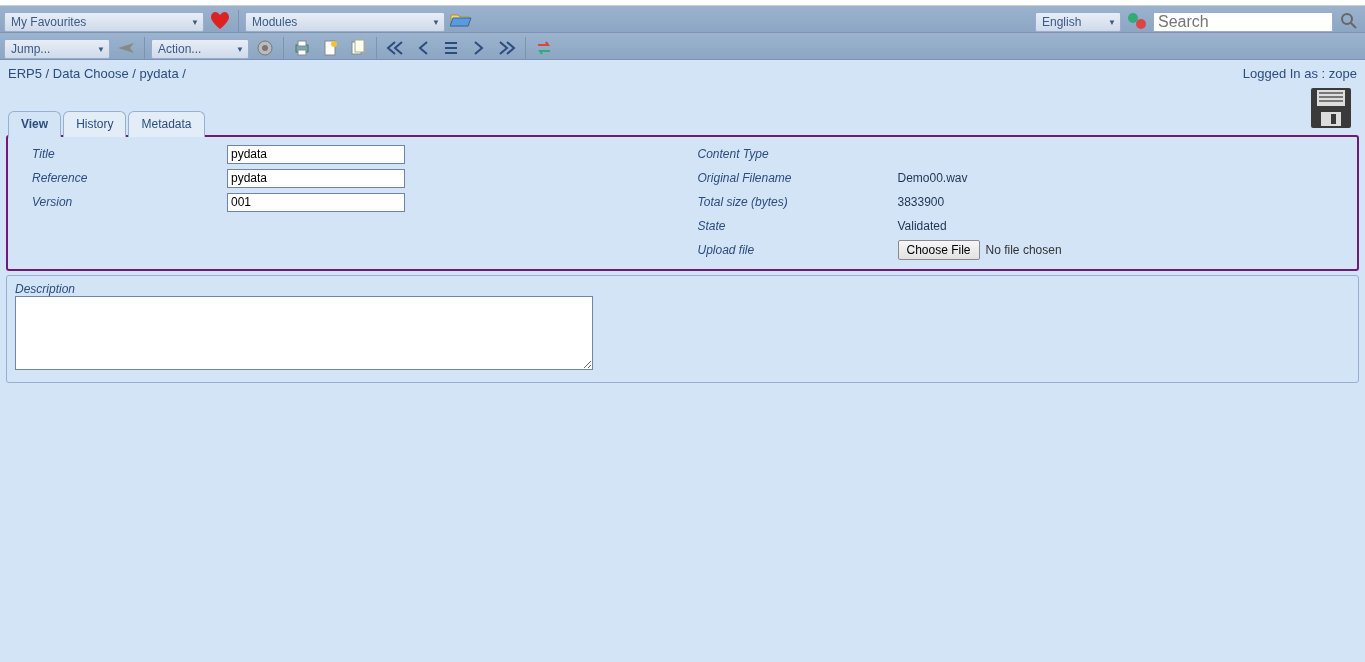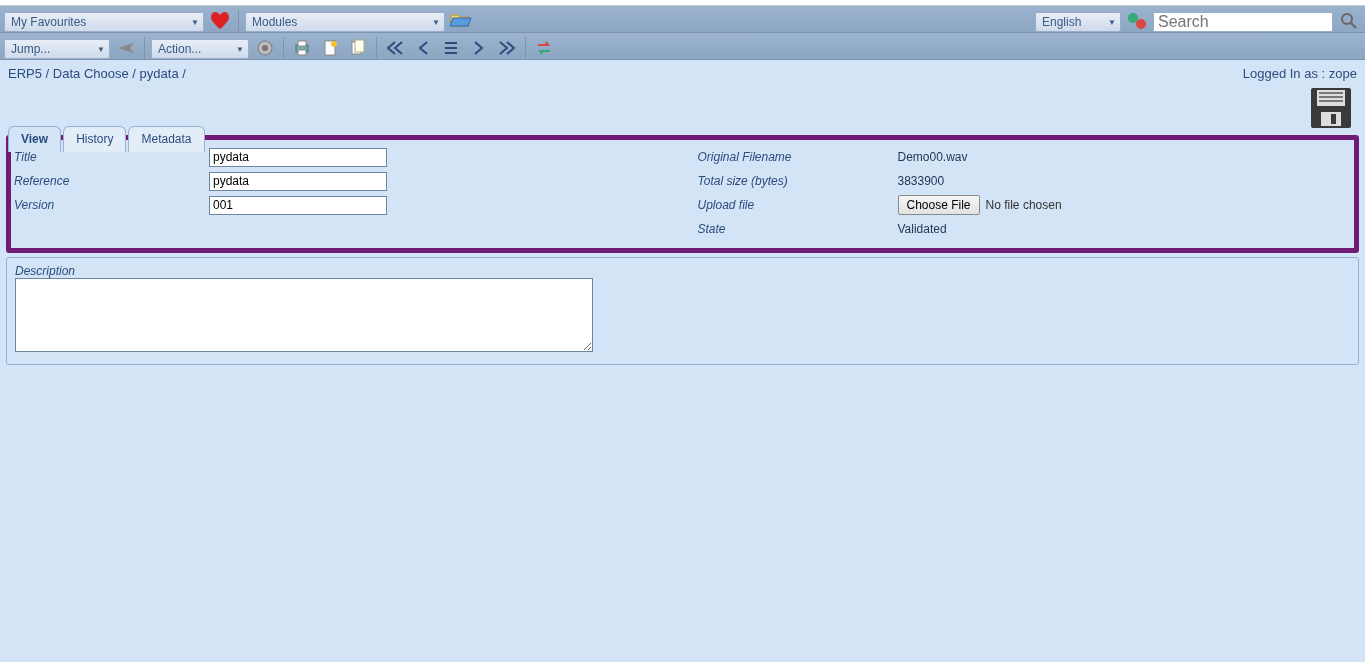--- a/index.html
+++ b/index.html
@@ -107,36 +107,36 @@
   border: 1px solid #97b0cf;
   border-bottom: none;
   border-top-left-radius: 6px;
   border-top-right-radius: 6px;
   padding: 5px 12px;
   margin-right: 2px;
   background: #e3edf8;
   color: #2b4c7e;
   cursor:pointer;
   position:relative;
-  top:17px;
+  top:2px;
 }
 .tab.active {
   background: #d4e4f7;
   font-weight: bold;
   border-bottom:1px solid #d4e4f7;
   z-index:2;
 }
 
 
 .form-box {
-  border: 5px solid #701a75;
+  border: 2px solid #701a75;
   border-radius: 3px;
   margin: 0 6px;
   background: #d4e4f7;
-  padding: 6px 3px;
+  padding: 6px 24px;
 }
 .form-columns {
   display:flex;
   gap: 30px;
 }
 .form-col { flex:1; }
 .form-row {
   display:flex;
   align-items:center;
   min-height: 22px;
@@ -373,36 +373,40 @@
         <div class="form-label">Reference</div>
         <input class="text-input" value="pydata" style="">
       </div>
       <div class="form-row">
         <div class="form-label">Version</div>
         <input class="text-input" value="001" style="">
       </div>
     </div>
     <div class="form-col">
       <div class="form-row">
+        <div class="form-label-r">Content Type</div>
+        <div class="static-val"></div>
+      </div>
+      <div class="form-row">
         <div class="form-label-r">Original Filename</div>
         <div class="static-val">Demo00.wav</div>
       </div>
       <div class="form-row">
         <div class="form-label-r">Total size (bytes)</div>
         <div class="static-val">3833900</div>
+      </div>
+      <div class="form-row">
+        <div class="form-label-r">State</div>
+        <div class="static-val">Validated</div>
       </div>
       <div class="form-row">
         <div class="form-label-r">Upload file</div>
         <button class="file-btn"><span>Choose File</span></button>
         <span class="file-status">No file chosen</span>
       </div>
-      <div class="form-row">
-        <div class="form-label-r">State</div>
-        <div class="static-val">Validated</div>
-      </div>
     </div>
   </div>
 </div>
 
 <div class="desc-box">
   <div class="desc-label">Description</div>
   <textarea class="desc-textarea" style=""></textarea>
 </div>
 
 </body></html>

